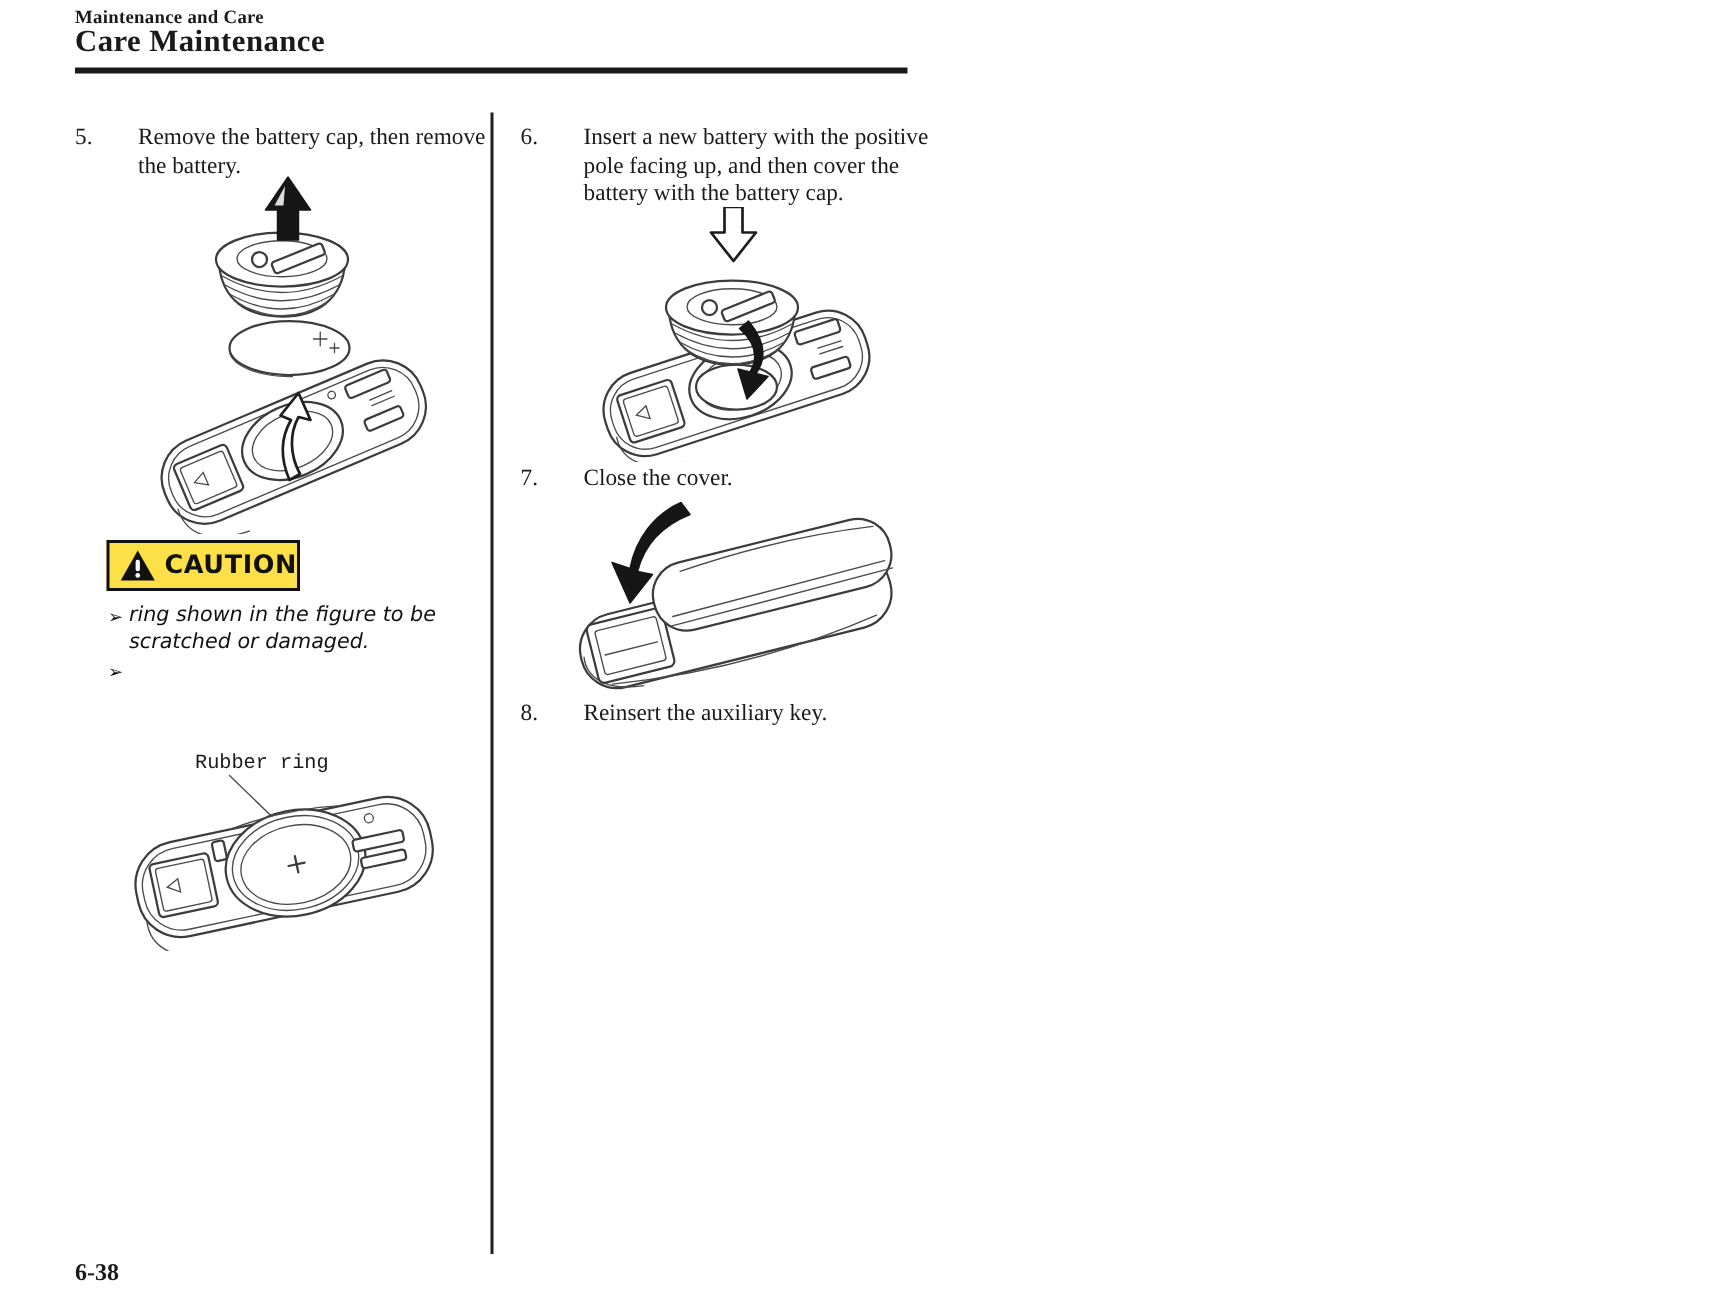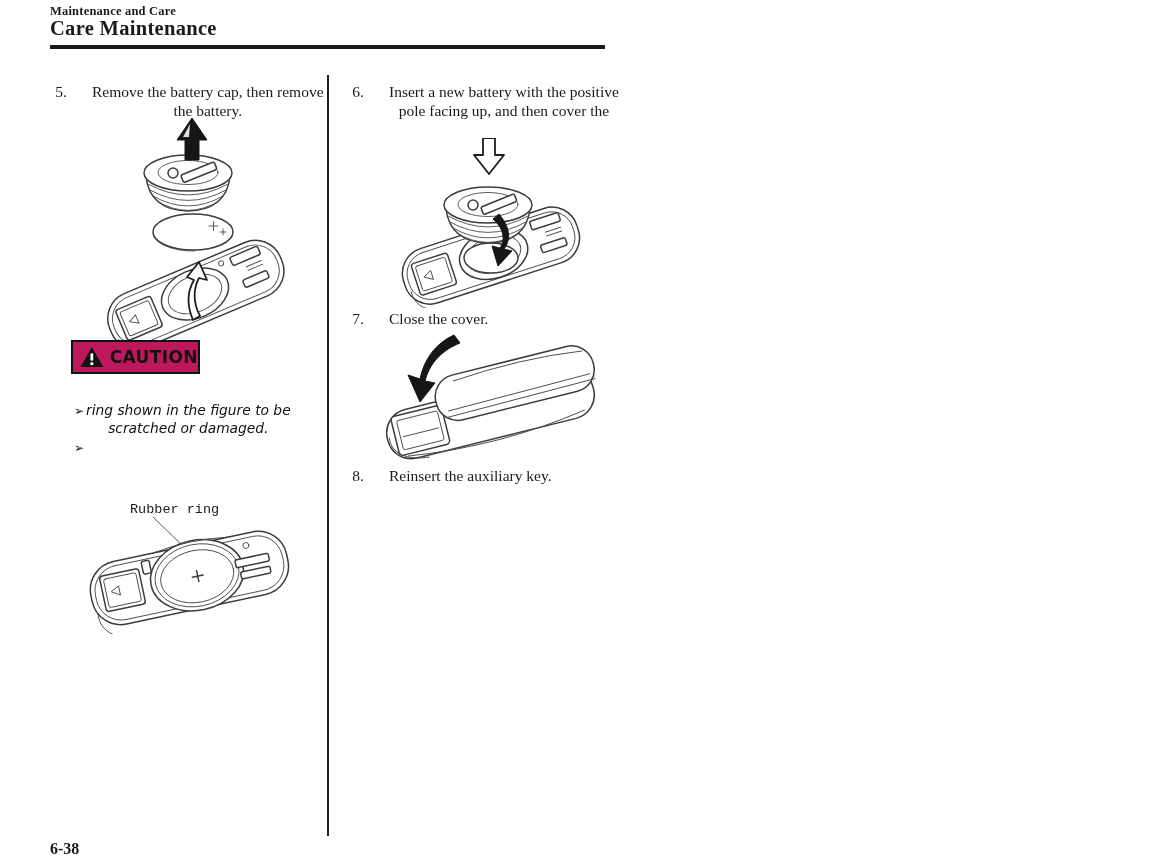--- a/index.html
+++ b/index.html
@@ -1,32 +1,32 @@
 <!DOCTYPE html>
 <html><head>
 <meta charset="utf-8">
 <style>
   * { margin:0; padding:0; box-sizing:border-box; }
   html,body { background:#ffffff; }
   .page {
     position:relative; width:1152px; height:867px; background:#fff;
-    font-family:"Liberation Serif", serif; color:#1a1a1a; overflow:hidden;text-align:center;
+    font-family:"Liberation Serif", serif; color:#1a1a1a; overflow:hidden;
   }
   .eyebrow { position:absolute; left:50px; top:4px; font-size:12.5px; font-weight:bold; letter-spacing:.2px; }
   .page-title { position:absolute; left:50px; top:17px; font-size:20.5px; font-weight:bold; letter-spacing:.3px; }
   .title-rule { position:absolute; left:50px; top:45px; width:555px; height:4px; background:#1a1a1a; }
   .col-divider { position:absolute; left:327px; top:75px; width:1.5px; height:761px; background:#1f1f1f; }
 
   .step { position:absolute; display:flex; font-size:15.5px; line-height:18.5px; }
   .step-num { width:22px; flex:0 0 22px; }
   .step-lines span { display:block; white-space:nowrap;margin-left:20px; }
 
   .caution-box {
-    position:absolute; left:71px; top:340px; width:129px; height:34px;
-    border:2.5px solid #111; display:flex; align-items:center; padding-left:7px; background:#be185d;
+    position:absolute; left:71px; top:360px; width:129px; height:34px;
+    border:2.5px solid #111; display:flex; align-items:center; padding-left:7px; background:#fde047;
   }
   .caution-title {
     font-family:"DejaVu Sans", sans-serif; font-weight:bold; font-size:17px;
     letter-spacing:.4px; margin-left:6px; color:#111;
   }
   .caution-bullets { position:absolute; left:72px; top:401px; width:260px;
     font-family:"DejaVu Sans", sans-serif; font-style:italic; font-size:13.8px; line-height:18.4px; color:#111; }
   .bullet { display:flex; }
   .bullet-glyph { flex:0 0 14px; font-style:normal; font-size:12px; padding-top:1px; }
   .bullet-lines span { display:block; white-space:nowrap; }
@@ -148,20 +148,21 @@
       <rect class="wht" x="151" y="57" width="30" height="7" rx="2"></rect>
       <path class="thin" d="M70,20 q38,-6 76,0"></path>
     </g>
   </svg>
 
   <div class="step" style="left:347px; top:83px;">
     <div class="step-num">6.</div>
     <div class="step-lines">
       <span>Insert a new battery with the positive</span>
       <span>pole facing up, and then cover the</span>
+      <span>battery with the battery cap.</span>
     </div>
   </div>
 
   <svg class="figure" style="left:391px; top:138px;" width="212" height="170" viewBox="0 0 212 170">
 
     <g transform="translate(8,64) rotate(-18 95 50)">
       <rect class="wht" x="0" y="24" width="182" height="57" rx="26"></rect>
       <rect class="thin" x="4.5" y="28.5" width="173" height="48" rx="22" fill="none"></rect>
       <path class="thin" d="M4,62 C2,80 18,90 42,92"></path>
       <ellipse class="wht" cx="94" cy="52" rx="35" ry="24"></ellipse>

